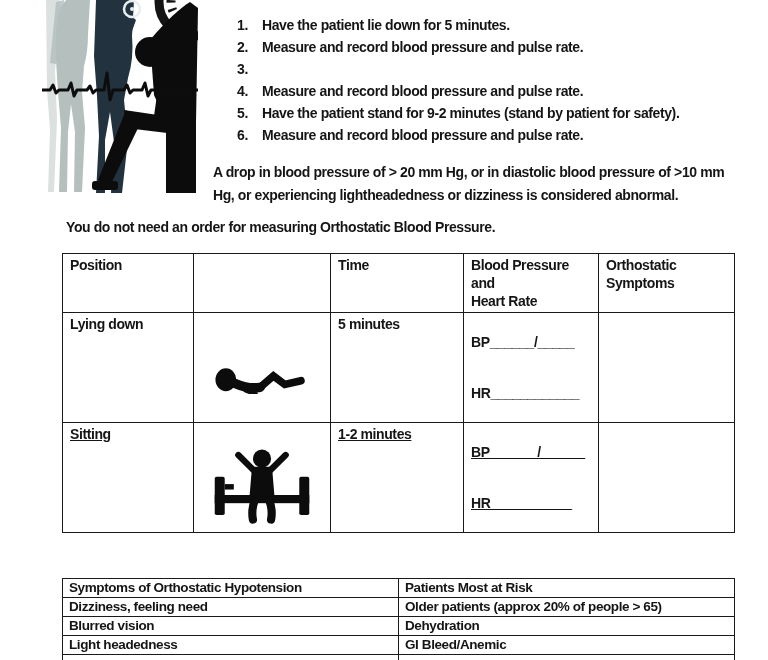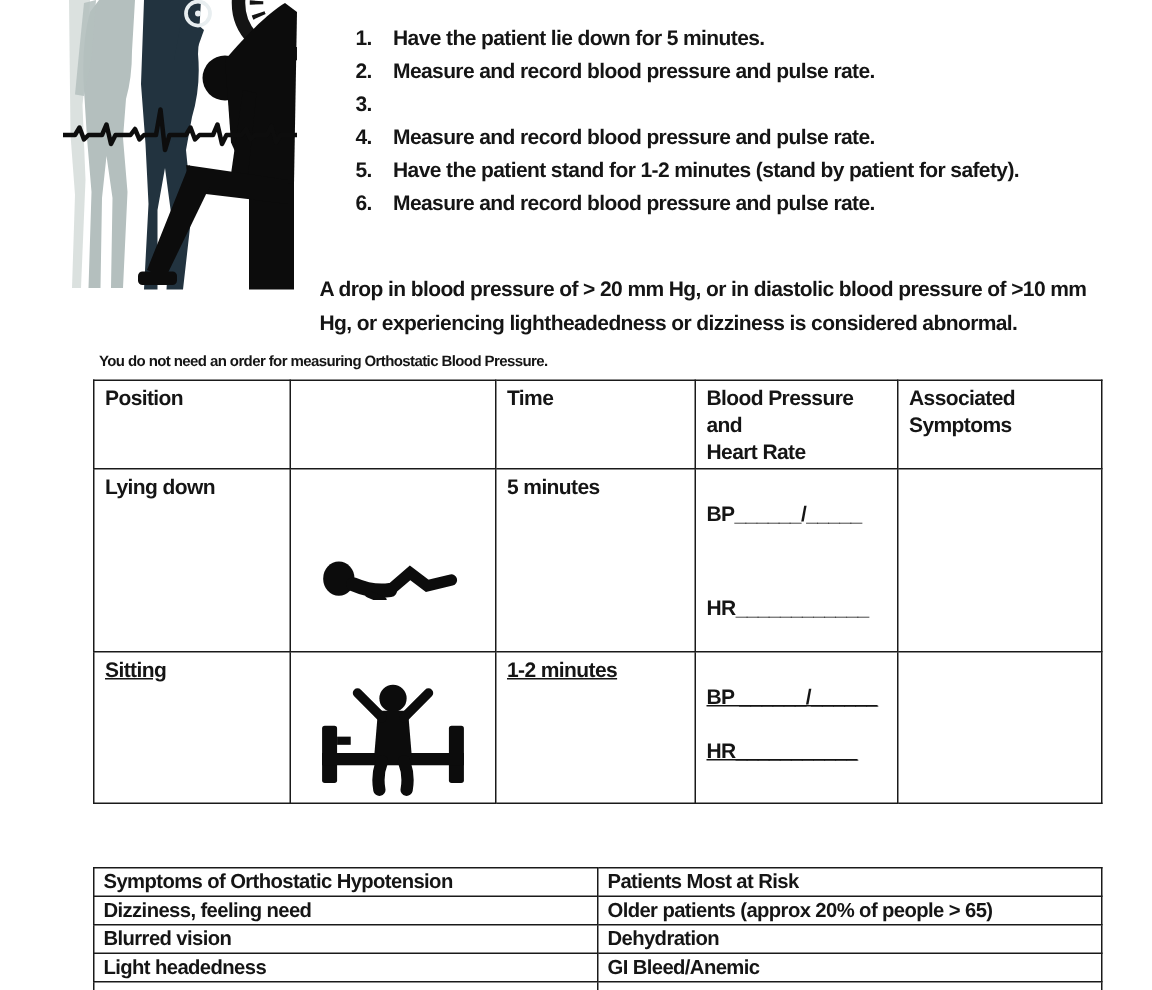--- a/index.html
+++ b/index.html
@@ -7,36 +7,36 @@
     position:relative;width:768px;height:660px;background:#ffffff;overflow:hidden;
     font-family:"Liberation Sans",sans-serif;font-weight:700;color:#151515;
     letter-spacing:-0.4px;
   }
   .illus{position:absolute;left:42px;top:0;width:156px;height:198px;}
   .steps{position:absolute;left:237px;top:16px;font-size:14px;}
   .step{display:flex;height:22px;align-items:flex-start;line-height:18px;}
   .step .num{width:25px;flex:0 0 25px;}
   .warning{
     position:absolute;left:213px;top:161px;font-size:14px;line-height:22.5px;
-    white-space:pre-line;width:555px;margin-top:20px;
-  }
-  .note{position:absolute;left:66px;top:219px;font-size:10px;margin-top:17px;}
+    white-space:pre-line;width:555px;
+  }
+  .note{position:absolute;left:66px;top:219px;font-size:14px;}
   table{border-collapse:collapse;table-layout:fixed;}
   .mtable{position:absolute;left:62px;top:253px;width:672px;}
   .mtable th,.mtable td{
     border:1.5px solid #1a1a1a;vertical-align:top;text-align:left;
     padding:2px 5px 2px 7px;font-size:14px;line-height:18px;white-space:pre-line;
   }
   .mtable thead tr{height:39px;padding-left:21px;}
   .mtable tr.r1{height:97px;}
   .mtable tr.r2{height:84px;text-decoration:underline;}
   .mtable tr.r3{height:70px;}
   .mtable td.icon-cell{vertical-align:middle;text-align:center;padding:0;}
-  .hr{display:block;}
-  .hr-lg{margin-top:27px;}
+  .hr{display:block;margin-top:15px;}
+  .hr-lg{margin-top:15px;}
   .rtable{position:absolute;left:62px;top:578px;width:672px;}
   .rtable th,.rtable td{
     border:1.5px solid #1a1a1a;text-align:left;vertical-align:middle;
     padding:1px 6px;font-size:13.5px;height:16px;line-height:16px;
     overflow:hidden;white-space:nowrap;
   }
   .rtable tr.partial td{height:6px;}
 </style>
 </head>
 <body>
@@ -93,21 +93,21 @@
       </div>
     <div class="step">
         <span class="num">3.</span>
       </div>
     <div class="step">
         <span class="num">4.</span>
         <span>Measure and record blood pressure and pulse rate.</span>
       </div>
     <div class="step">
         <span class="num">5.</span>
-        <span>Have the patient stand for 1-2 minutes (stand by patient for safety).</span>
+        <span>Have the patient stand for 9-2 minutes (stand by patient for safety).</span>
       </div>
     <div class="step">
         <span class="num">6.</span>
         <span>Measure and record blood pressure and pulse rate.</span>
       </div>
   </div>
 
   <div class="warning">A drop in blood pressure of &gt; 20 mm Hg, or in diastolic blood pressure of &gt;10 mm
 Hg, or experiencing lightheadedness or dizziness is considered abnormal.</div>
 
@@ -121,21 +121,21 @@
         <col style="width:135px">
         <col style="width:136px">
     </colgroup>
     <thead>
       <tr>
         <th>Position</th>
         <th></th>
         <th>Time</th>
         <th>Blood Pressure and
 Heart Rate</th>
-        <th>Associated
+        <th>Orthostatic
 Symptoms</th>
       </tr>
     </thead>
     <tbody>
       <tr class="r1">
         <td>Lying down</td>
         <td class="icon-cell">
           <svg width="96" height="38" viewBox="0 0 100 40">
             <ellipse cx="12" cy="25" rx="11" ry="12" fill="#0c0c0c"></ellipse>
             <g fill="none" stroke="#0c0c0c" stroke-linecap="round">

